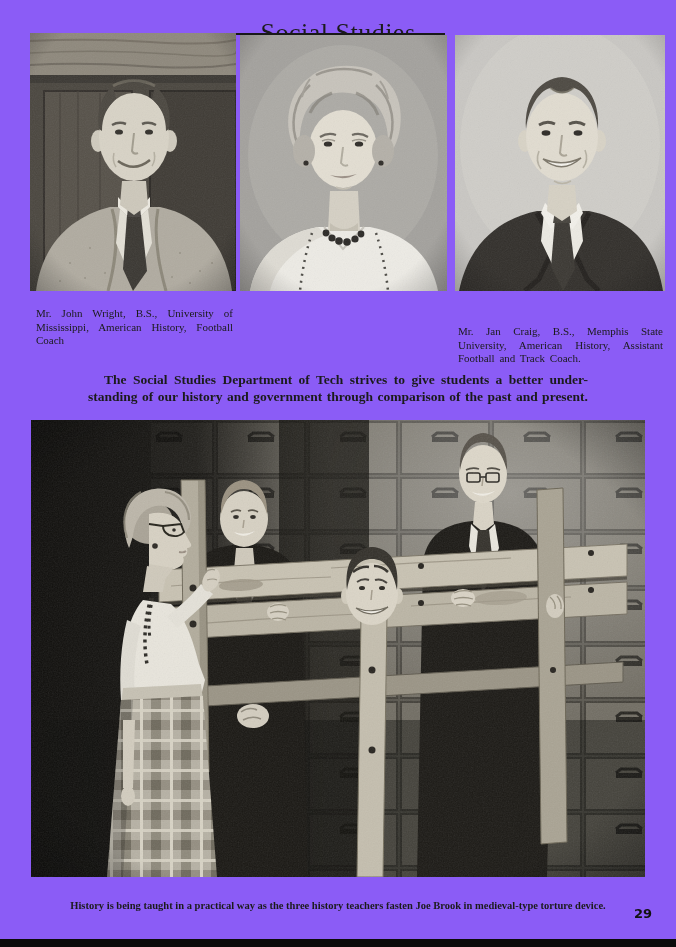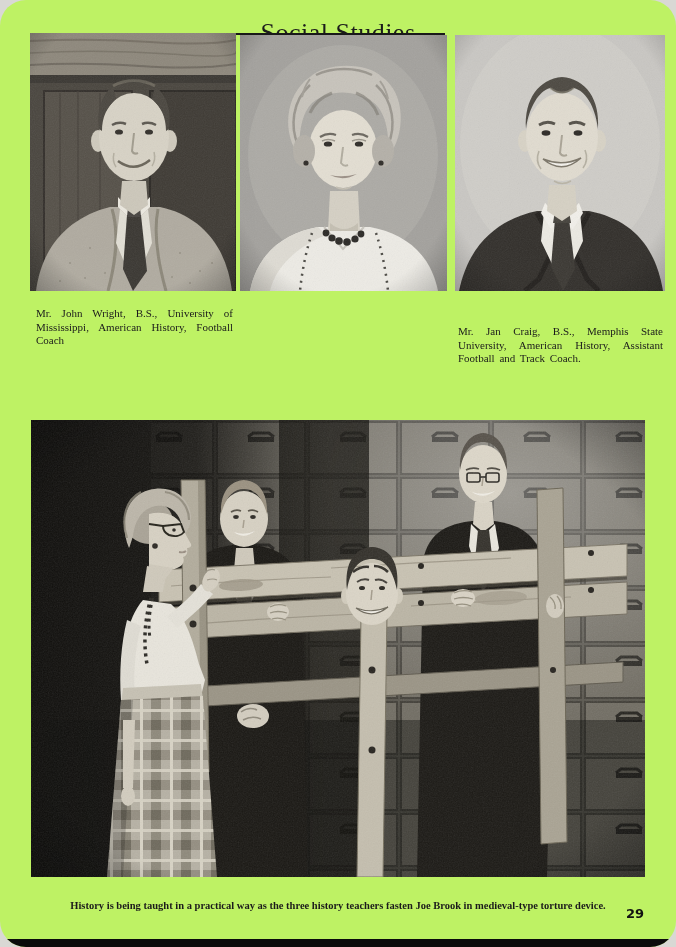--- a/index.html
+++ b/index.html
@@ -1,32 +1,32 @@
 <!DOCTYPE html>
 <html><head>
 <meta charset="utf-8">
 <style>
   html,body{margin:0;padding:0;background:#d9d8d4;}
-  #page{position:relative;width:676px;height:947px;background:#bef264;overflow:hidden;
-        font-family:"Liberation Serif",serif;color:#1b1b1b;border-radius:26px;}
+  #page{position:relative;width:676px;height:947px;background:#8b5cf6;overflow:hidden;
+        font-family:"Liberation Serif",serif;color:#1b1b1b;}
   #page-title{position:absolute;top:1px;left:0;width:100%;text-align:center;
         font-size:26px;font-weight:400;letter-spacing:.5px;}
   #title-rule{position:absolute;top:33px;left:231px;width:214px;height:2px;background:#191919;}
   .photo{position:absolute;overflow:hidden;}
   .photo svg{display:block;width:100%;height:100%;}
   .cap{position:absolute;font-size:11px;line-height:13.5px;text-align:justify;word-spacing:2px;}
   #cap-1{left:36px;top:296px;width:197px;}
   #cap-2{left:243px;top:296px;width:203px;}
   #cap-3{left:458px;top:314px;width:205px;}
   #intro{position:absolute;top:371px;left:88px;width:500px;font-size:13.5px;line-height:17px;font-weight:bold;}
   #intro .l1{text-align:justify;text-align-last:justify;padding-left:16px;}
   #intro .l2{text-align:justify;text-align-last:justify;}
   #feature-cap{position:absolute;top:889px;left:28px;width:620px;text-align:center;
         font-size:10.5px;font-weight:bold;}
-  #pageno{position:absolute;top:906px;right:32px;font-family:"DejaVu Sans",sans-serif;
+  #pageno{position:absolute;top:906px;right:24px;font-family:"DejaVu Sans",sans-serif;
         font-size:13px;font-weight:bold;color:#111;}
   #band{position:absolute;left:0;top:939px;width:676px;height:8px;background:#0b0b0b;}
 </style>
 </head>
 <body>
 
 <div id="page">
 
   <h1 id="page-title">Social Studies</h1>
   <div id="title-rule"></div>
@@ -178,20 +178,24 @@
       <path d="M84,116 Q80,126 86,134 M130,115 Q134,125 128,133" stroke="#b5b0a2" stroke-width="1.6" fill="none"></path>
       <path d="M99,146 Q107,151 116,146" stroke="#b9b4a6" stroke-width="1.5" fill="none"></path>
       <rect width="210" height="256" fill="url(#v3)"></rect>
       <rect width="210" height="256" filter="url(#g3)" opacity="0.10"></rect>
     </svg>
   </div>
 
   <p class="cap" id="cap-1">Mr. John Wright, B.S., University of Mississippi, American History, Football Coach</p>
   <p class="cap" id="cap-3">Mr. Jan Craig, B.S., Memphis State University, American History, Assistant Football and Track Coach.</p>
 
+  <div id="intro">
+    <div class="l1">The Social Studies Department of Tech strives to give students a better under-</div>
+    <div class="l2">standing of our history and government through comparison of the past and present.</div>
+  </div>
 
   <div class="photo" style="left:31px;top:420px;width:614px;height:457px;">
     <svg viewBox="0 0 614 457" preserveAspectRatio="none">
       <defs>
         <pattern id="drw" width="92" height="56" patternUnits="userSpaceOnUse">
           <rect width="92" height="56" fill="#57544c"></rect>
           <rect x="2" y="2" width="88" height="52" fill="#716d63" stroke="#413e37" stroke-width="2"></rect>
           <path d="M33,17 h26 v5 h-26 z" fill="#26241f"></path>
           <path d="M33,17 l5,-4 h16 l5,4" fill="none" stroke="#26241f" stroke-width="3"></path>
         </pattern>

